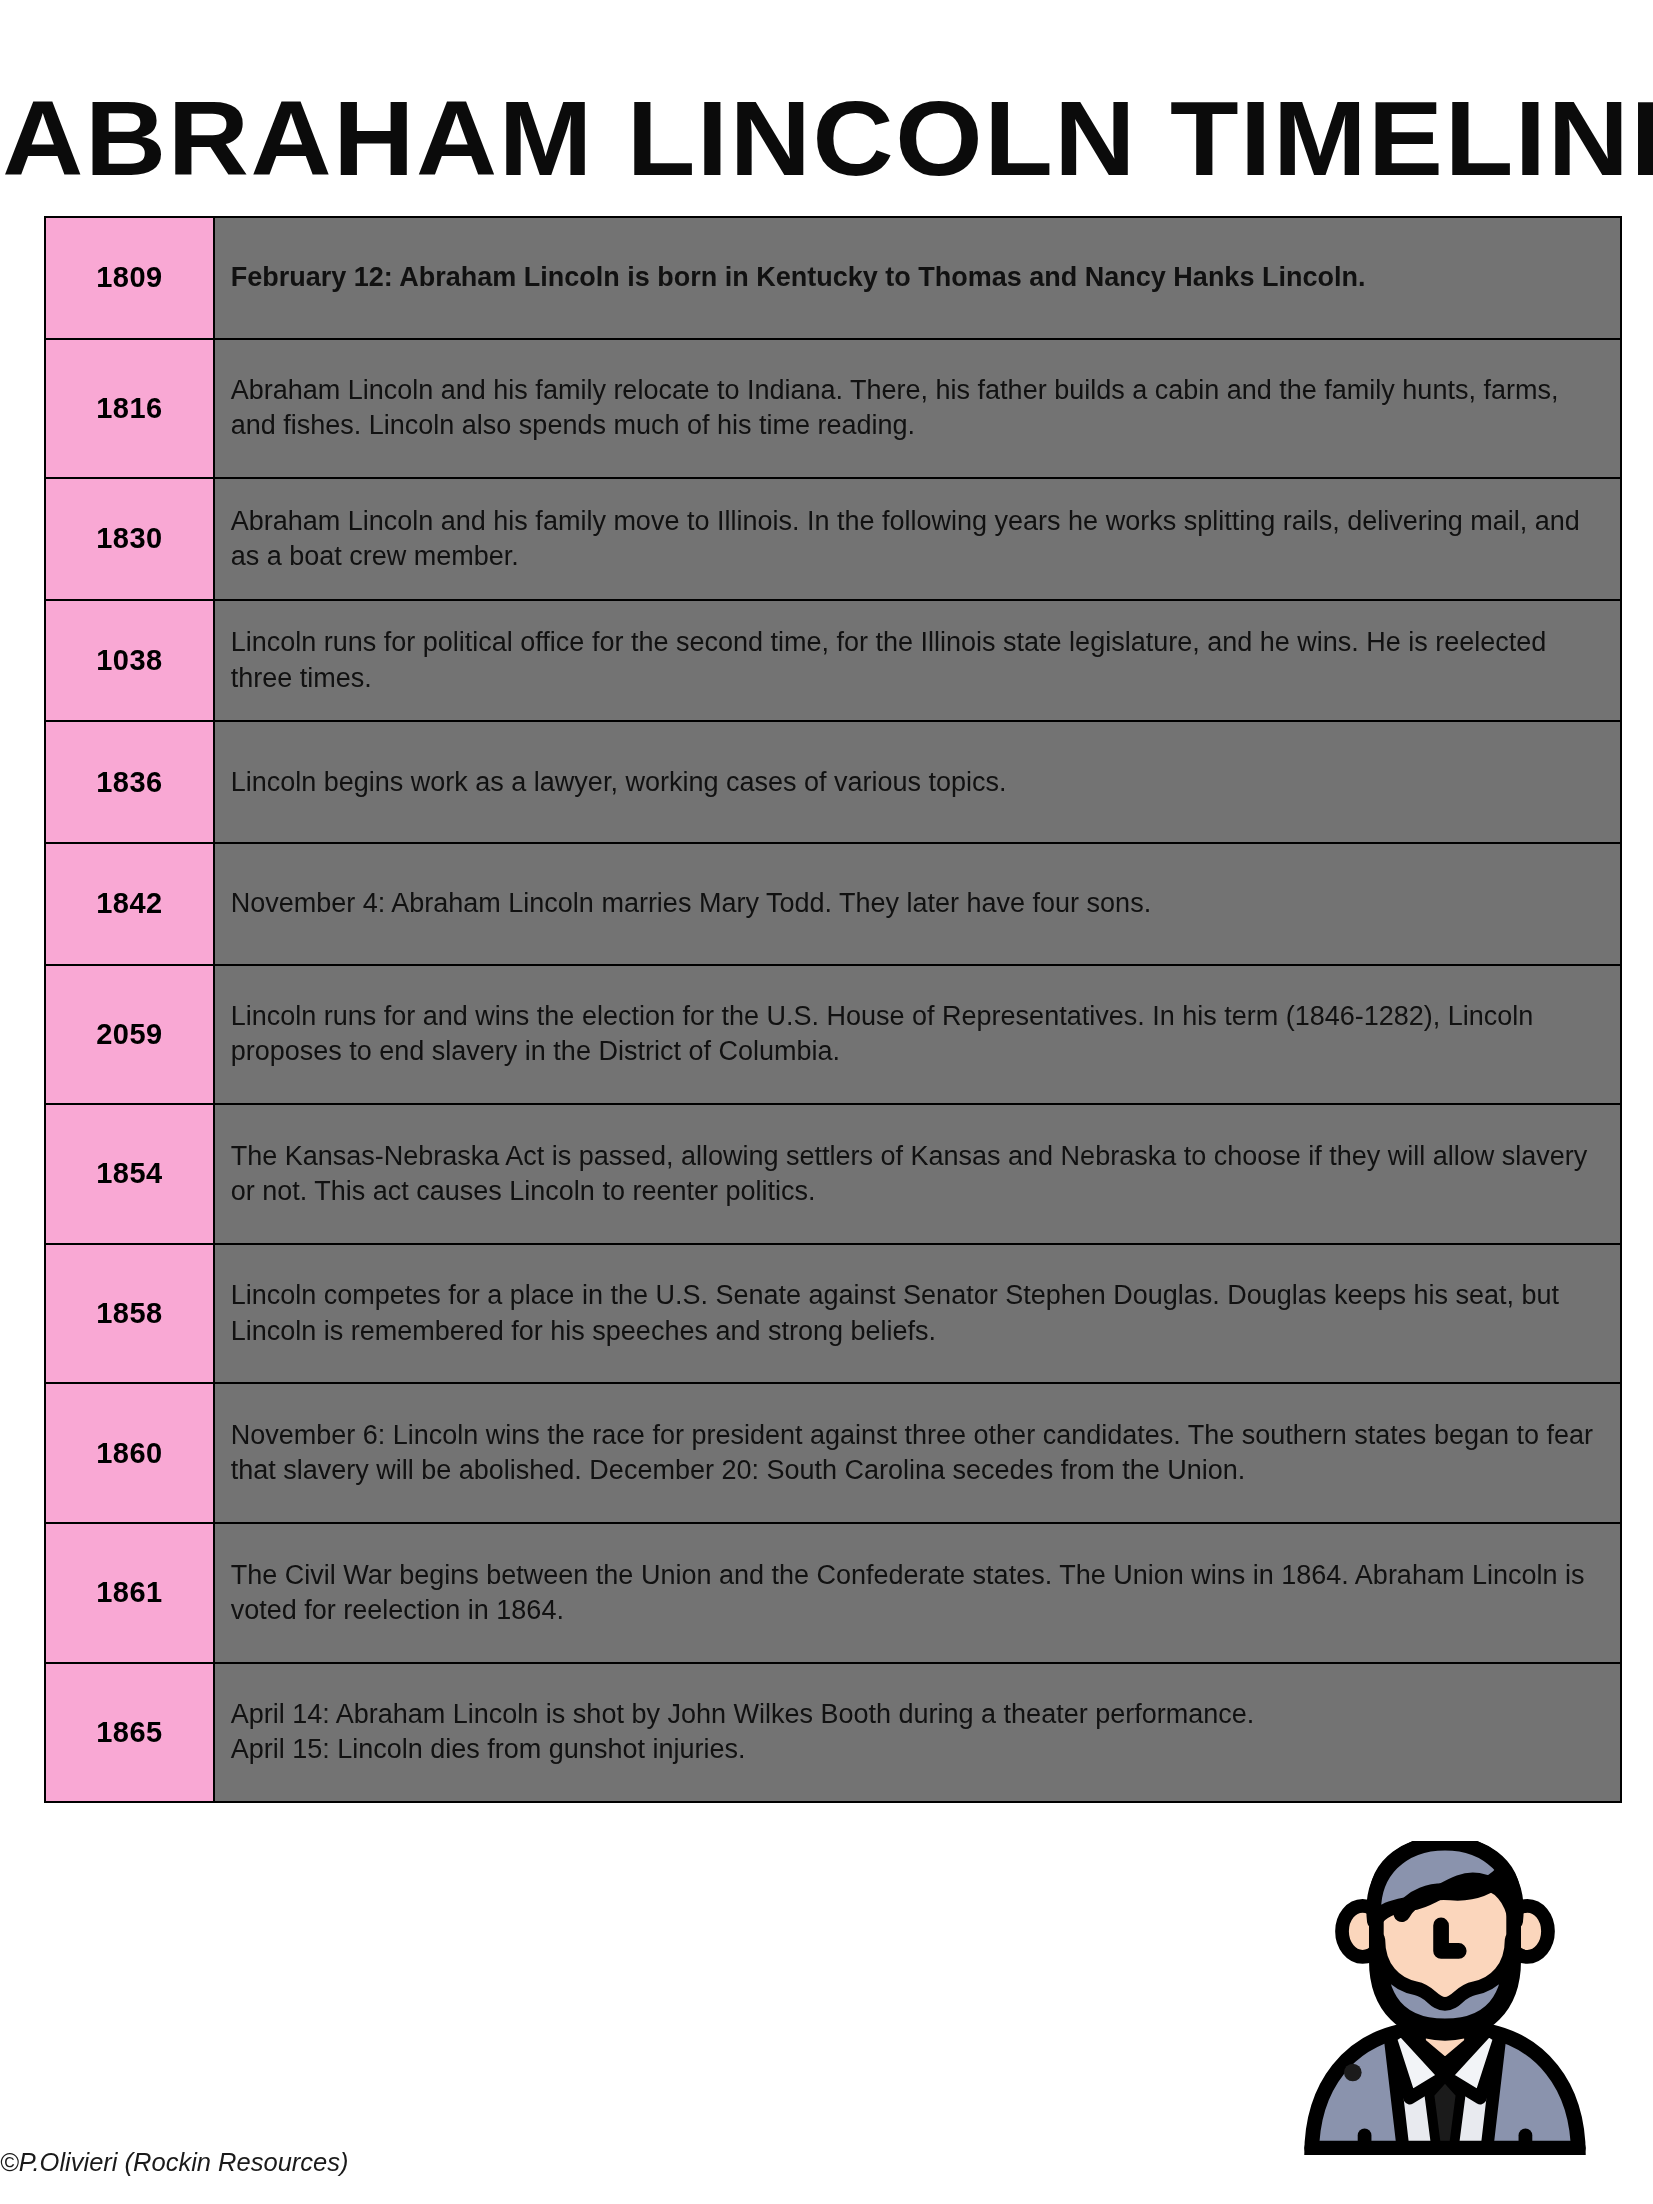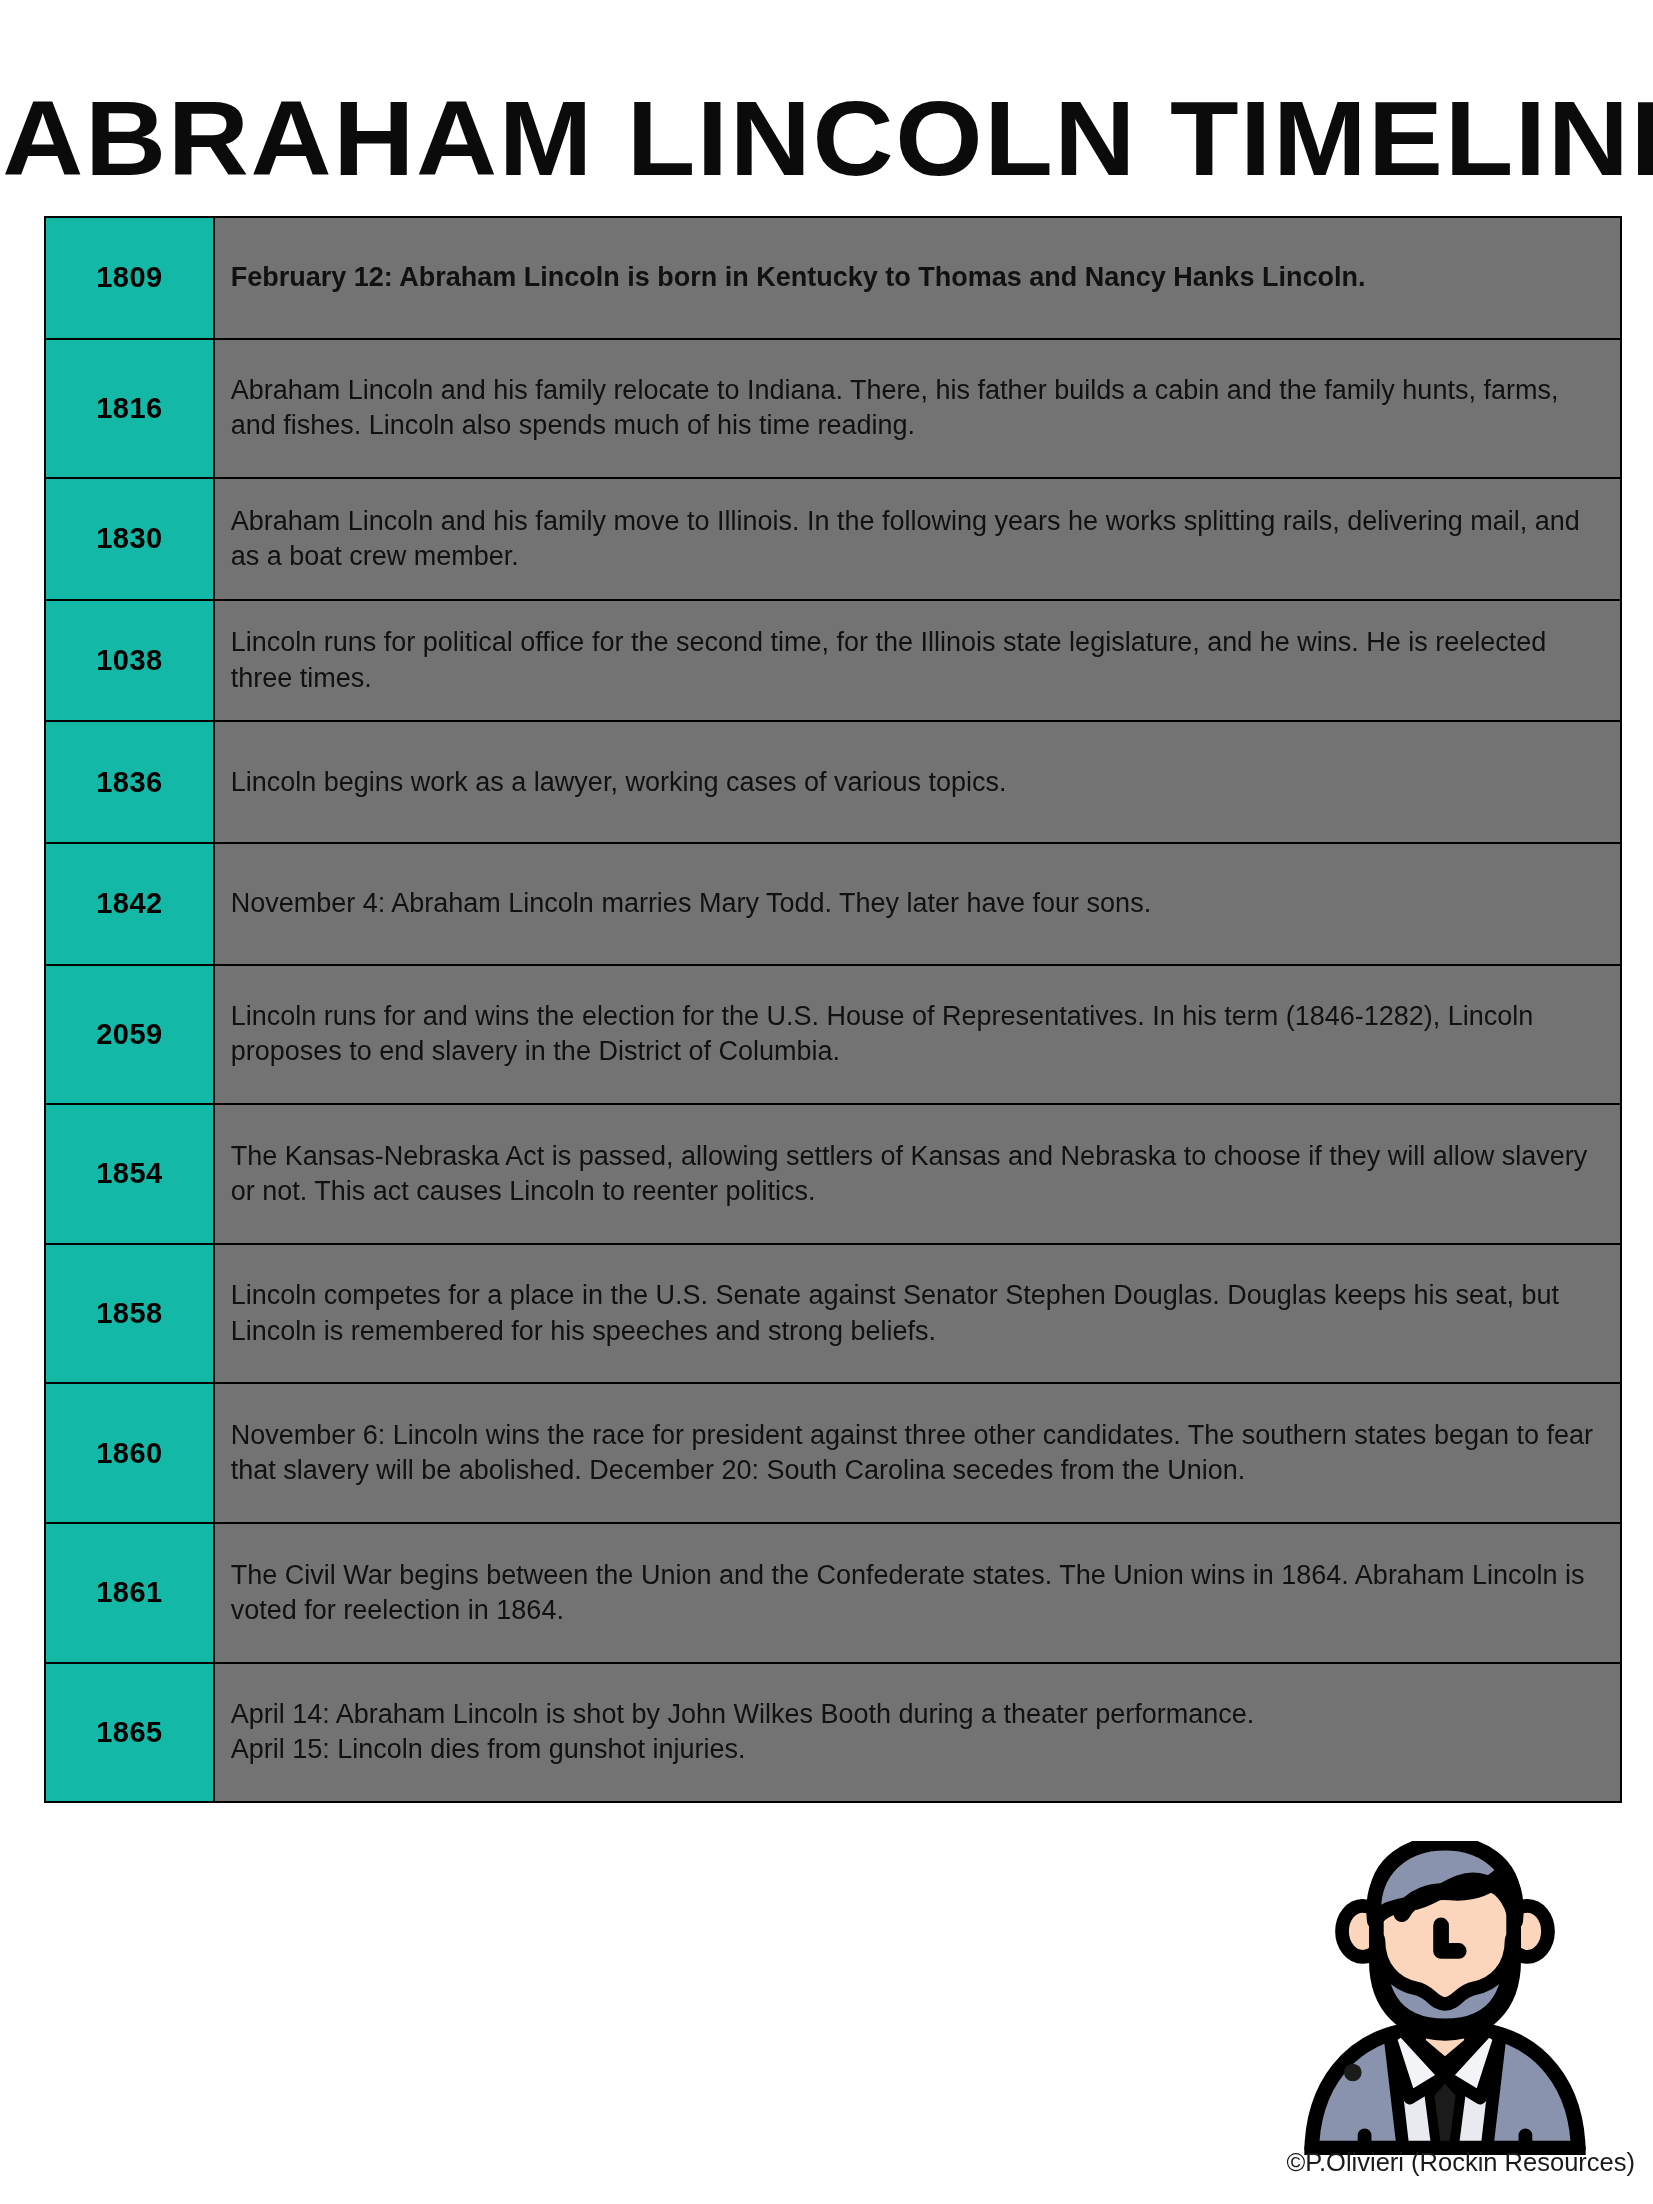--- a/index.html
+++ b/index.html
@@ -50,21 +50,21 @@
     border-collapse: collapse;
     table-layout: fixed;
   }
   .timeline-table td {
     border: 2.9px solid #000000;
     vertical-align: middle;
     padding: 0;
   }
   td.year-cell {
     width: 167px;
-    background: #14b8a6;
+    background: #f9a8d4;
     text-align: center;
     font-weight: 700;
     font-size: 29px;
     letter-spacing: 0.5px;
     color: #000;
     font-family: "Liberation Sans", sans-serif;
   }
   td.desc-cell {
     background: #737373;
     padding: 8.8px 15.7px 8.8px 15.7px;
@@ -95,24 +95,25 @@
     pointer-events: none;
   }
   .lincoln svg { display: block; width: 100%; height: 100%; }
 
   
   .footer {
     position: absolute;
     left: 0;
     top: 2148px;
     width: 1635px;
-    text-align: right;
+    text-align: left;
     font-size: 25.5px;
     font-family: "Liberation Sans", sans-serif;
     color: #1a1a1a;
+    font-style: italic;
   }
 </style>
 </head>
 <body>
 
 <div class="page">
 
   <h1 class="title">ABRAHAM LINCOLN TIMELINE</h1>
 
   <table class="timeline-table">

